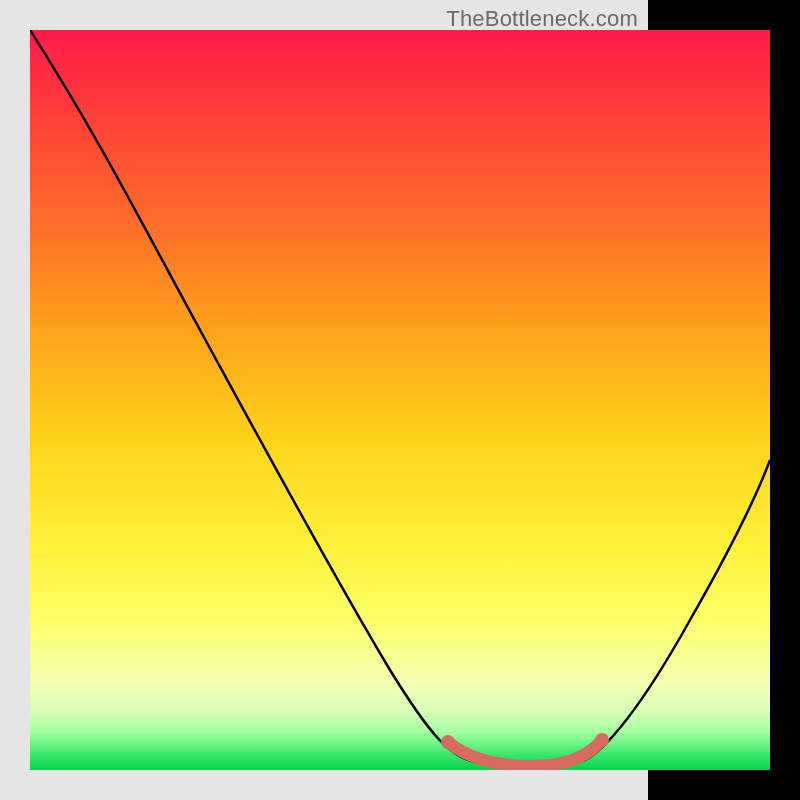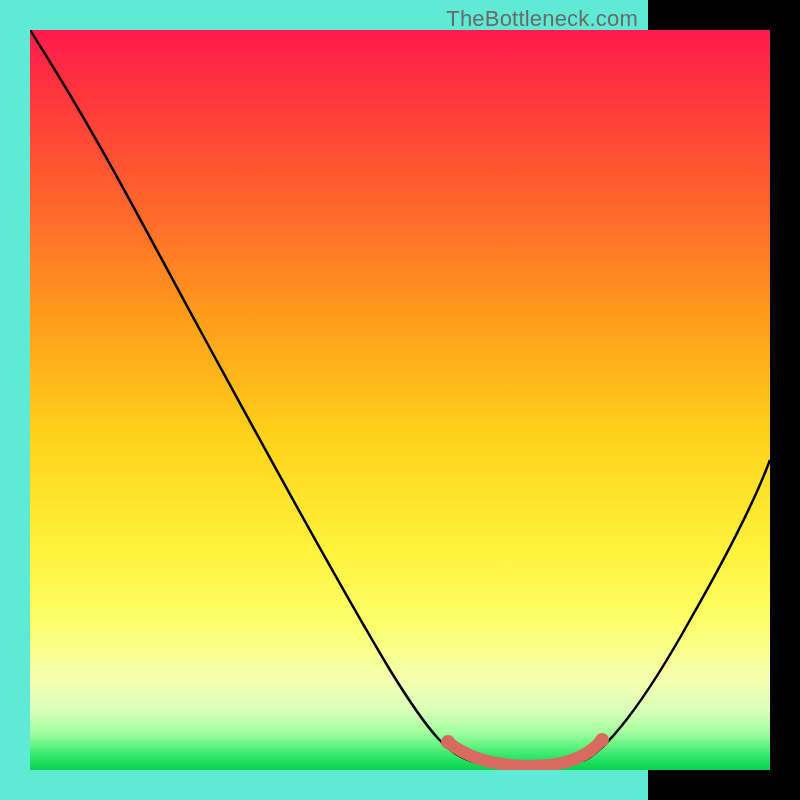--- a/index.html
+++ b/index.html
@@ -7,21 +7,21 @@
     padding: 0;
     width: 800px;
     height: 800px;
     background: #000;
     font-family: Arial, Helvetica, sans-serif;
   }
   .stage {
     position: relative;
     width: 648px;
     height: 800px;
-    background: #5eead4;
+    background: #e5e5e5;
   }
   .plot-area {
     position: absolute;
     left: 30px;
     top: 30px;
     width: 740px;
     height: 740px;
     background: linear-gradient(to bottom,
       #ff1a4b 0%,
       #ff3a3a 10%,

